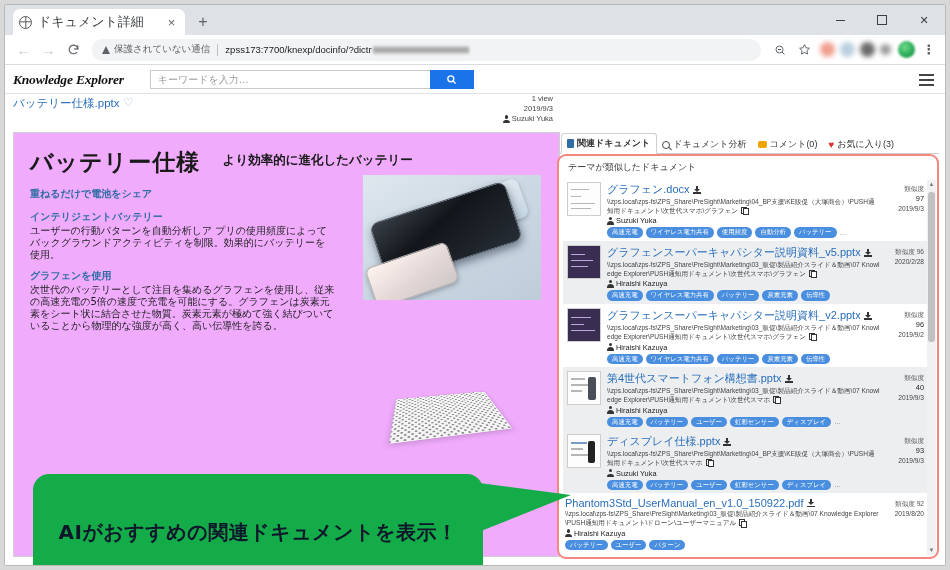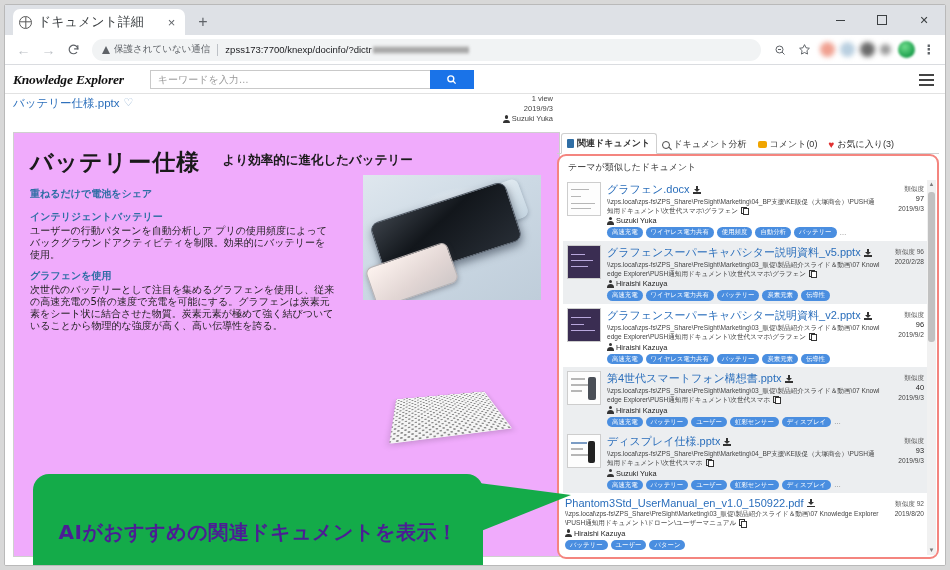--- a/index.html
+++ b/index.html
@@ -284,21 +284,21 @@
 
   
   #callout {
     position: absolute; left: 28px; top: 342px;
     width: 450px; height: 116px;
     background: #14ab49; border-radius: 16px;
     display: flex; align-items: center; justify-content: center;
     z-index: 5;
   }
   #callout-text {
-    color: #4c1d95; font-size: 20px; font-weight: bold;
+    color: #0f172a; font-size: 20px; font-weight: bold;
     letter-spacing: 0.5px; font-family: "DejaVu Sans", sans-serif;
   }
   #callout-tail {
     position: absolute; left: 466px; top: 350px;
     width: 0; height: 0;
     border-top: 13px solid transparent;
     border-bottom: 40px solid transparent;
     border-left: 100px solid #14ab49;
     z-index: 4;
   }

